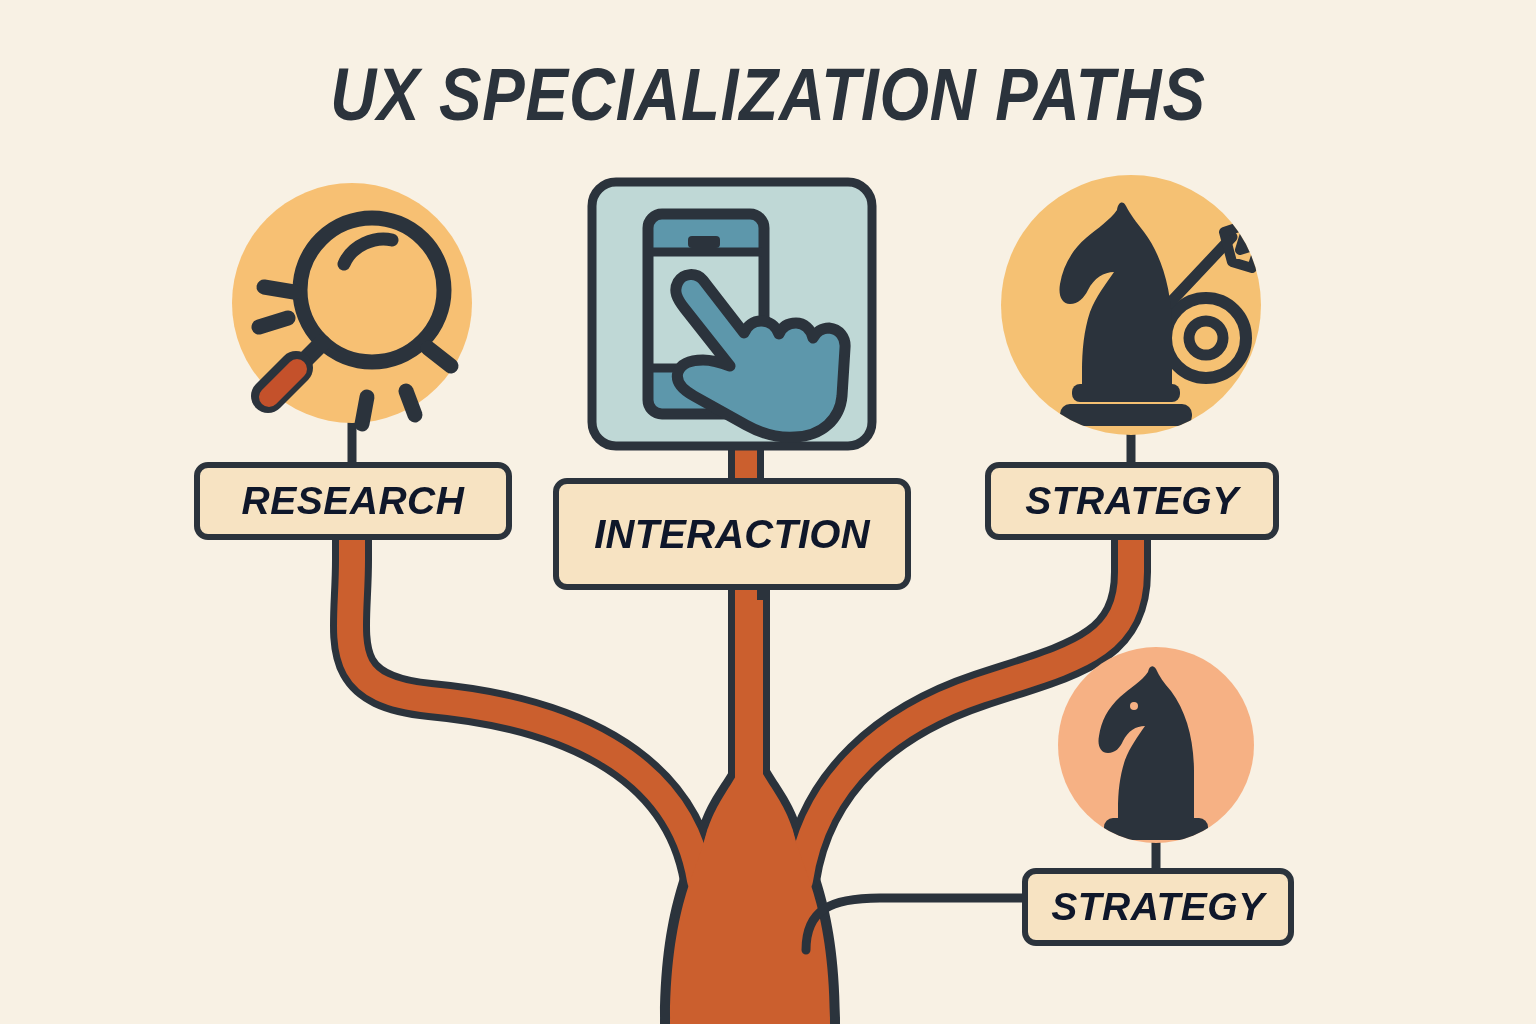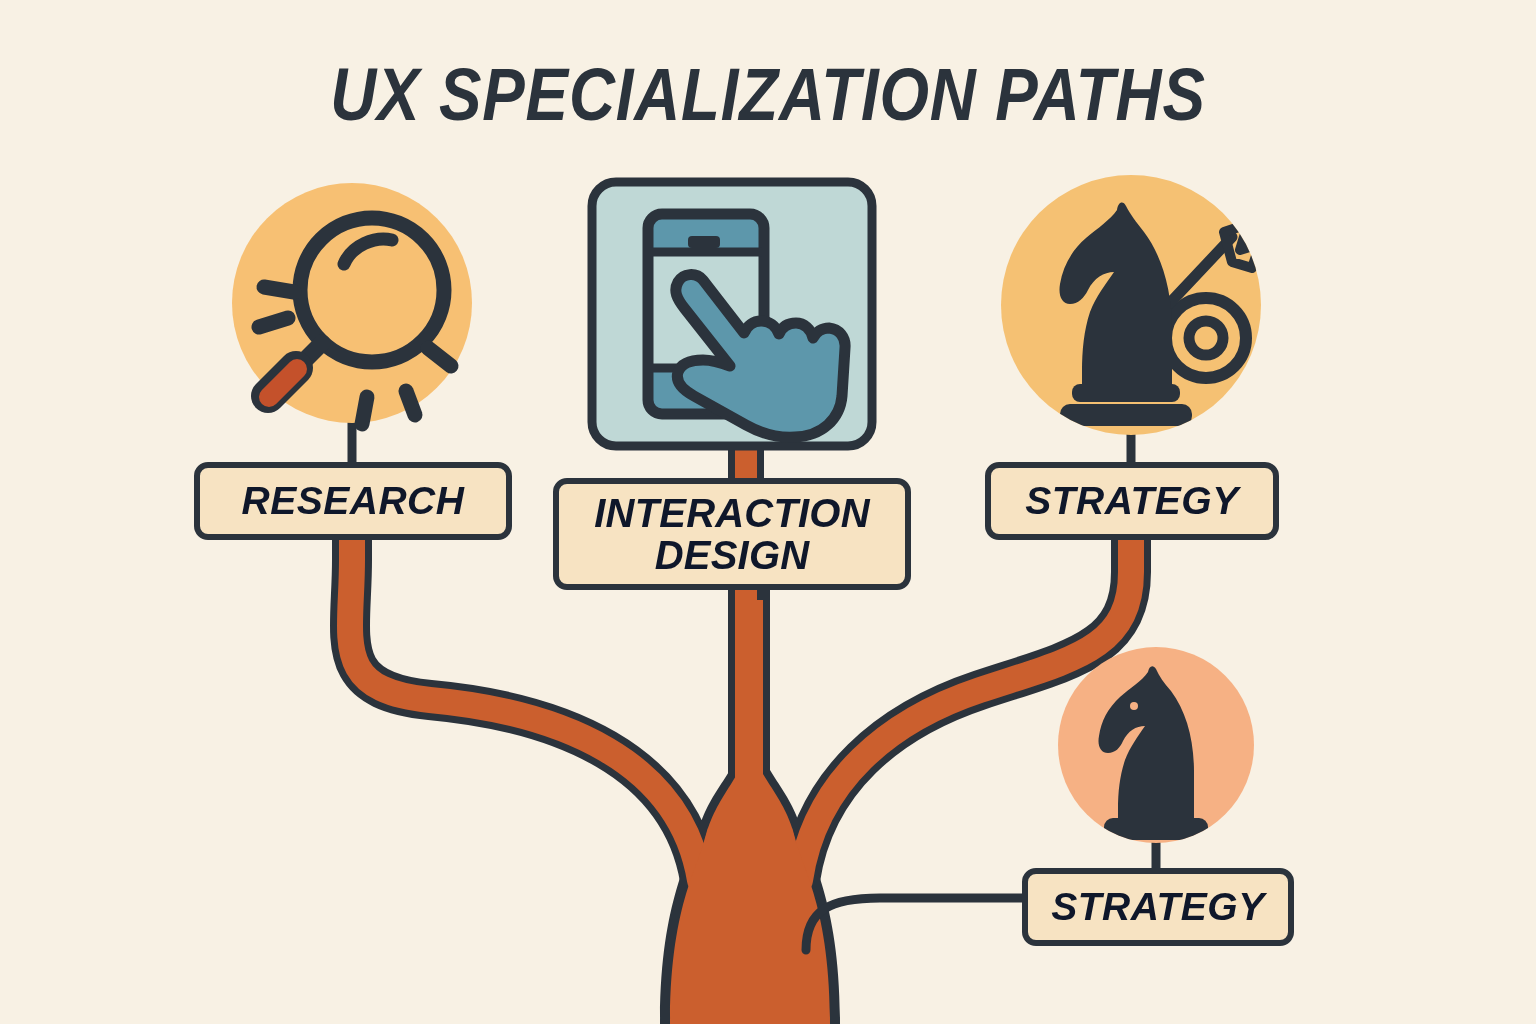--- a/index.html
+++ b/index.html
@@ -223,21 +223,20 @@
 
   <div class="title">UX SPECIALIZATION PATHS</div>
 
   <div class="label-box" id="label-research">
     <span class="label-text">RESEARCH</span>
   </div>
 
   <div class="label-box" id="label-interaction">
     <span>
       <span class="label-text">INTERACTION</span>
-      <span class="label-text">DESIGN</span>
     </span>
   </div>
 
   <div class="label-box" id="label-strategy-top">
     <span class="label-text">STRATEGY</span>
   </div>
 
   <div class="label-box" id="label-strategy-bottom">
     <span class="label-text">STRATEGY</span>
   </div>

